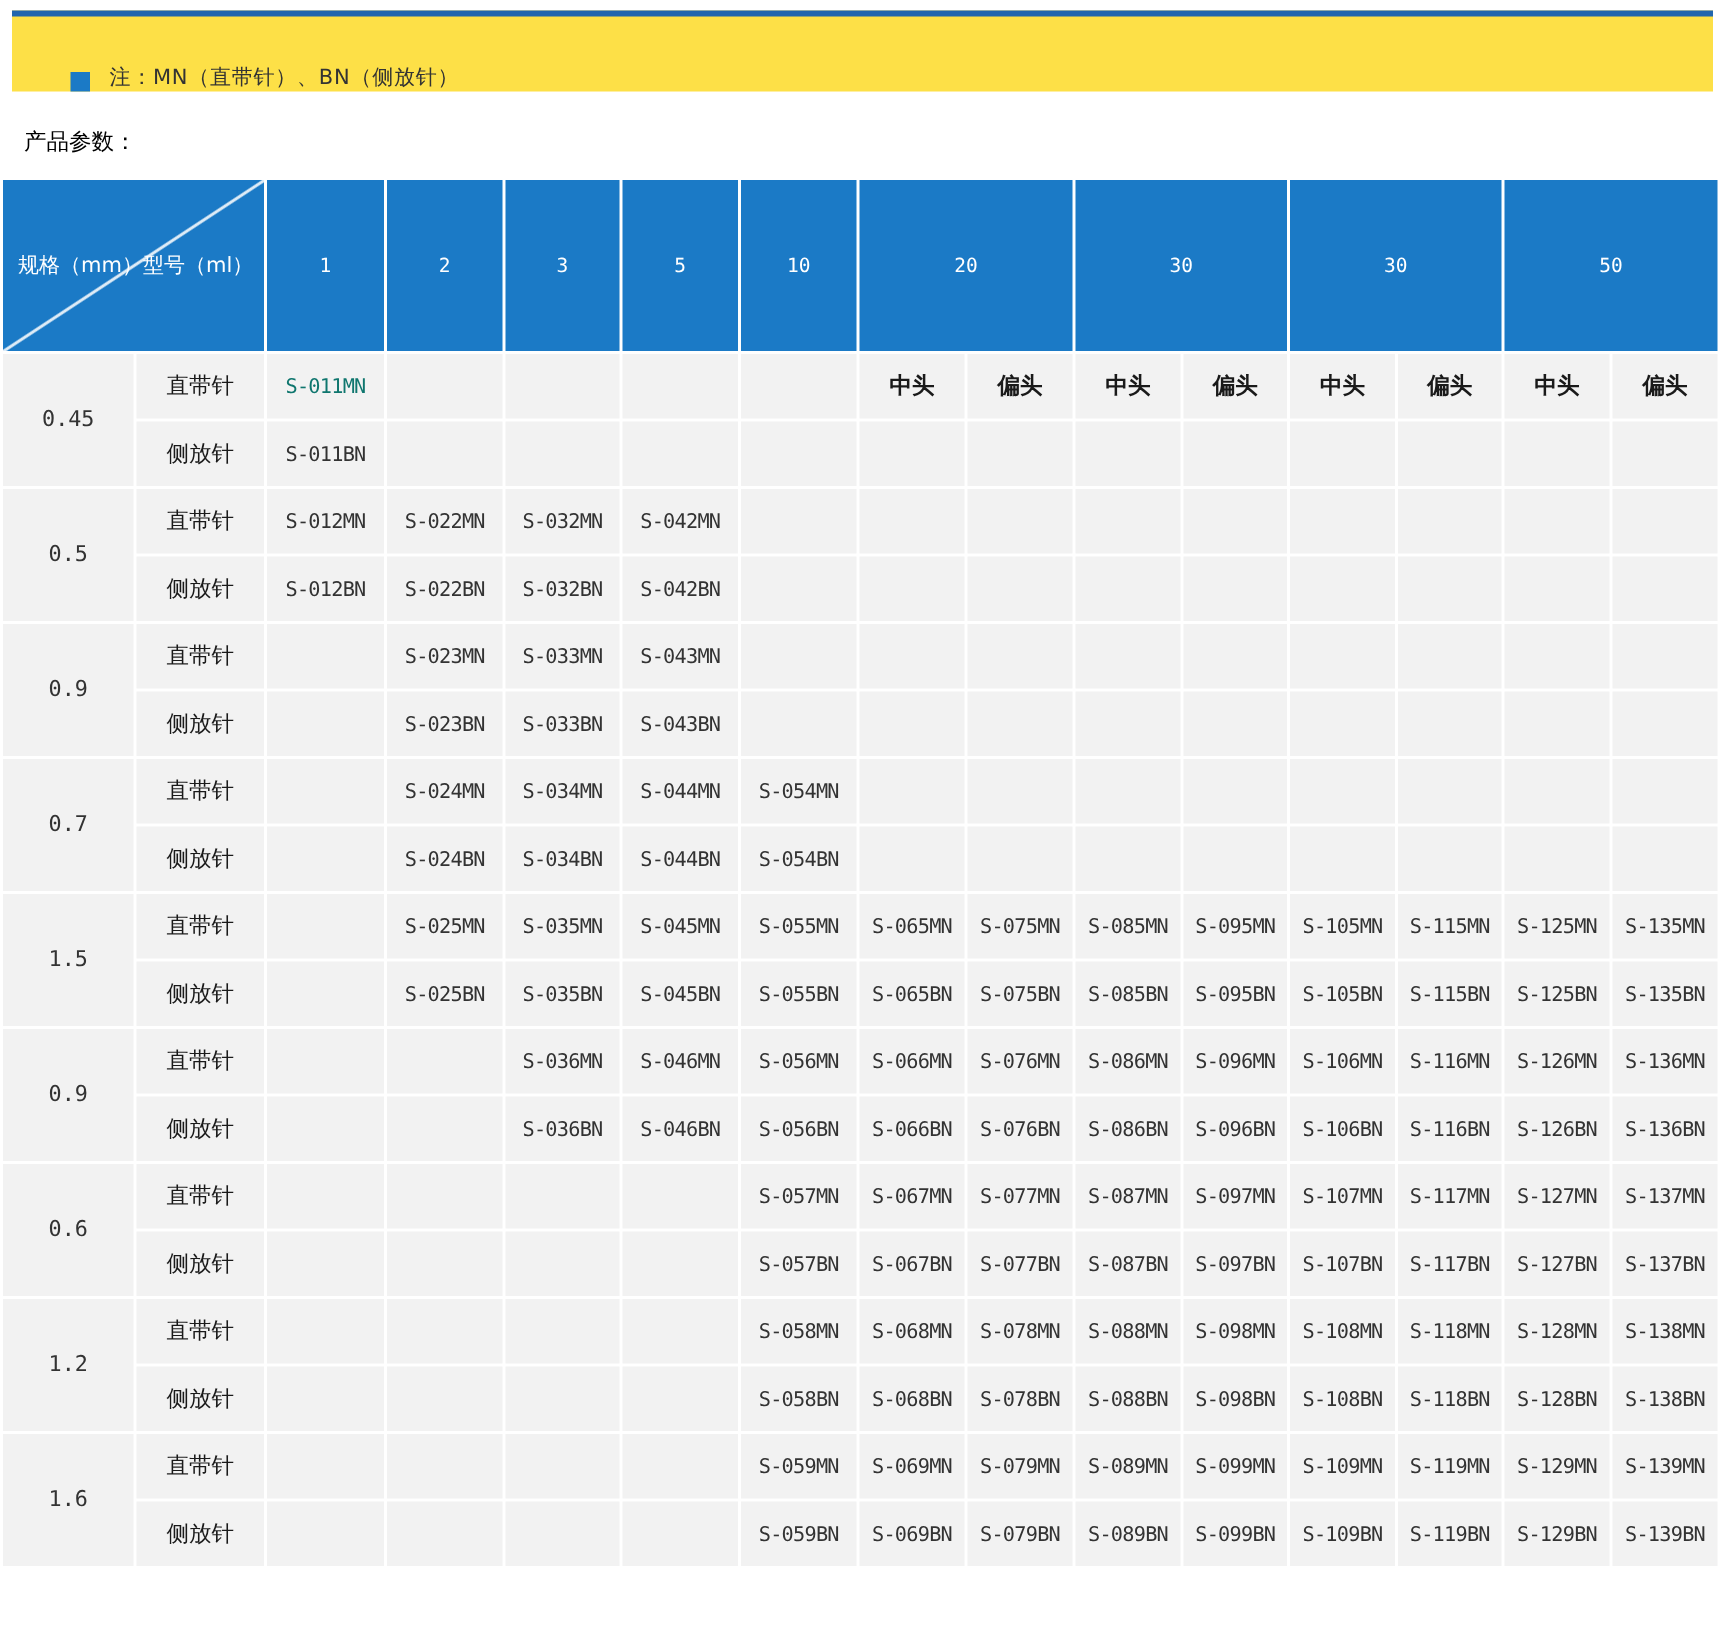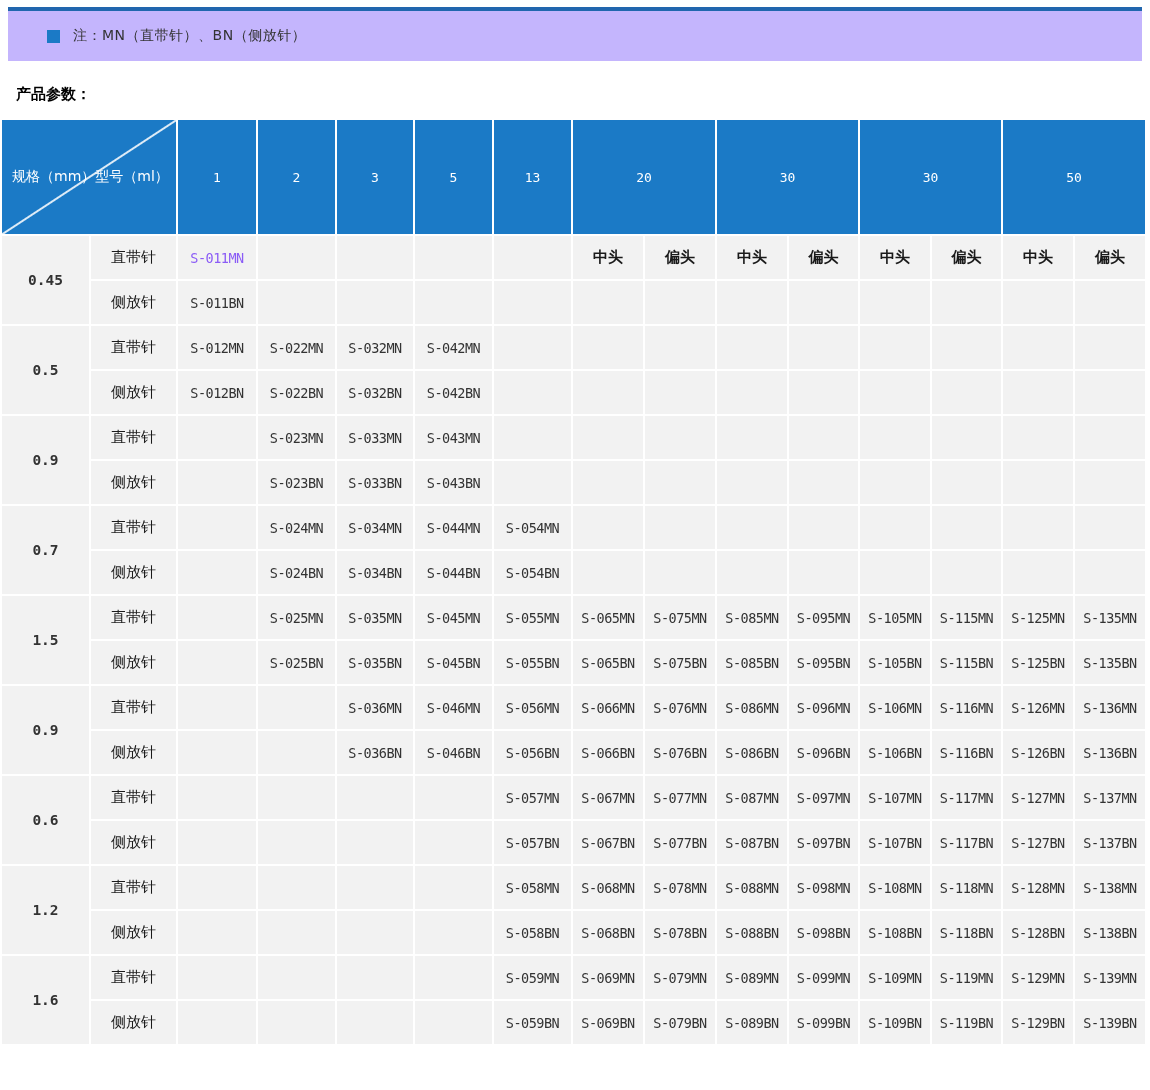--- a/index.html
+++ b/index.html
@@ -7,43 +7,43 @@
     width:1150px;height:1090px;
     background:#ffffff;
     font-family:"DejaVu Sans","Liberation Sans",sans-serif;
     color:#333333;
     position:relative;
     overflow:hidden;
   }
   
   .note-bar{
     margin:7px 8px 0 8px;
-    background:#c4b5fd;
+    background:#fde047;
     border-top:4px solid #2166ae;
     height:50px;
     display:flex;
-    align-items:center;
+    align-items:flex-end;
   }
   .note-square{
     width:13px;height:13px;
     background:#1b7ac6;
     margin-left:39px;
     flex:0 0 auto;
   }
   .note-text{
     margin-left:13px;
     font-size:14px;
     color:#333333;
     letter-spacing:.5px;
   }
   
   .section-title{
     margin:24px 0 0 16px;
     font-size:15px;
-    font-weight:bold;
+    font-weight:normal;
     color:#000000;
   }
   
   .param-table-wrap{
     margin-top:14px;
   }
   table.param-table{
     border-collapse:separate;
     border-spacing:2px;
     table-layout:fixed;
@@ -98,35 +98,34 @@
     color:#333333;
   }
   td.model{
     font-family:"DejaVu Sans Mono","Liberation Mono",monospace;
     font-size:13.5px;
     letter-spacing:-0.5px;
   }
   td.spec{
     font-size:14.5px;
     font-family:"DejaVu Sans Mono","Liberation Mono",monospace;
-    font-weight:bold;
   }
   td.rowlabel{
     font-weight:normal;
     font-size:15px;
     color:#1a1a1a;
   }
   td.subhead{
     font-weight:bold;
     font-size:15px;
     color:#1a1a1a;
     font-family:Liberation Mono, monospace;
   }
   td.highlight{
-    color:#8b5cf6;
+    color:#0f766e;
   }
 </style>
 </head>
 <body>
 
 <div class="note-bar">
   <span class="note-square"></span>
   <span class="note-text">注：MN（直带针）、BN（侧放针）</span>
 </div>
 
@@ -157,21 +156,21 @@
             <div class="corner-inner">
               <span>规格（mm）</span>
               <span>型号（ml）</span>
             </div>
             <div class="diag"></div>
           </th>
           <th class="hcell" colspan="1">1</th>
           <th class="hcell" colspan="1">2</th>
           <th class="hcell" colspan="1">3</th>
           <th class="hcell" colspan="1">5</th>
-          <th class="hcell" colspan="1">13</th>
+          <th class="hcell" colspan="1">10</th>
           <th class="hcell" colspan="2">20</th>
           <th class="hcell" colspan="2">30</th>
           <th class="hcell" colspan="2">30</th>
           <th class="hcell" colspan="2">50</th>
         </tr>
       </thead>
     <tbody>
         <tr>
           <td class="cell spec" rowspan="2">0.45</td>
           <td class="cell rowlabel">直带针</td>

